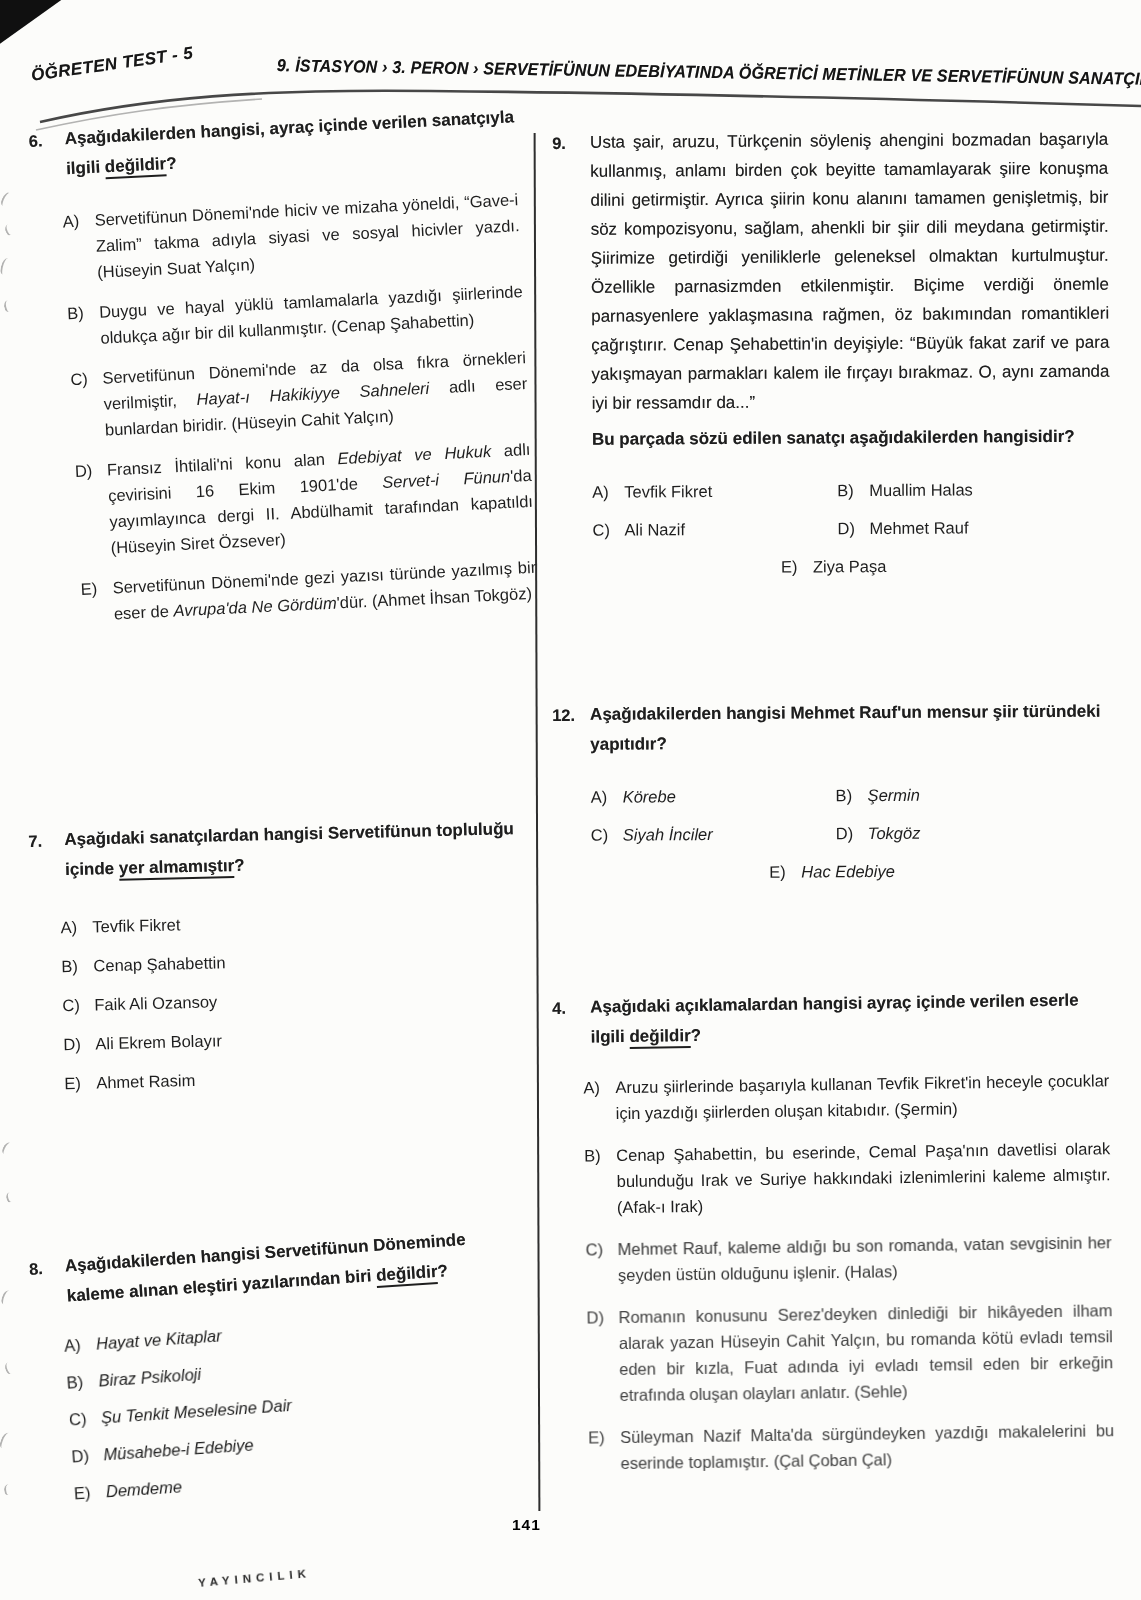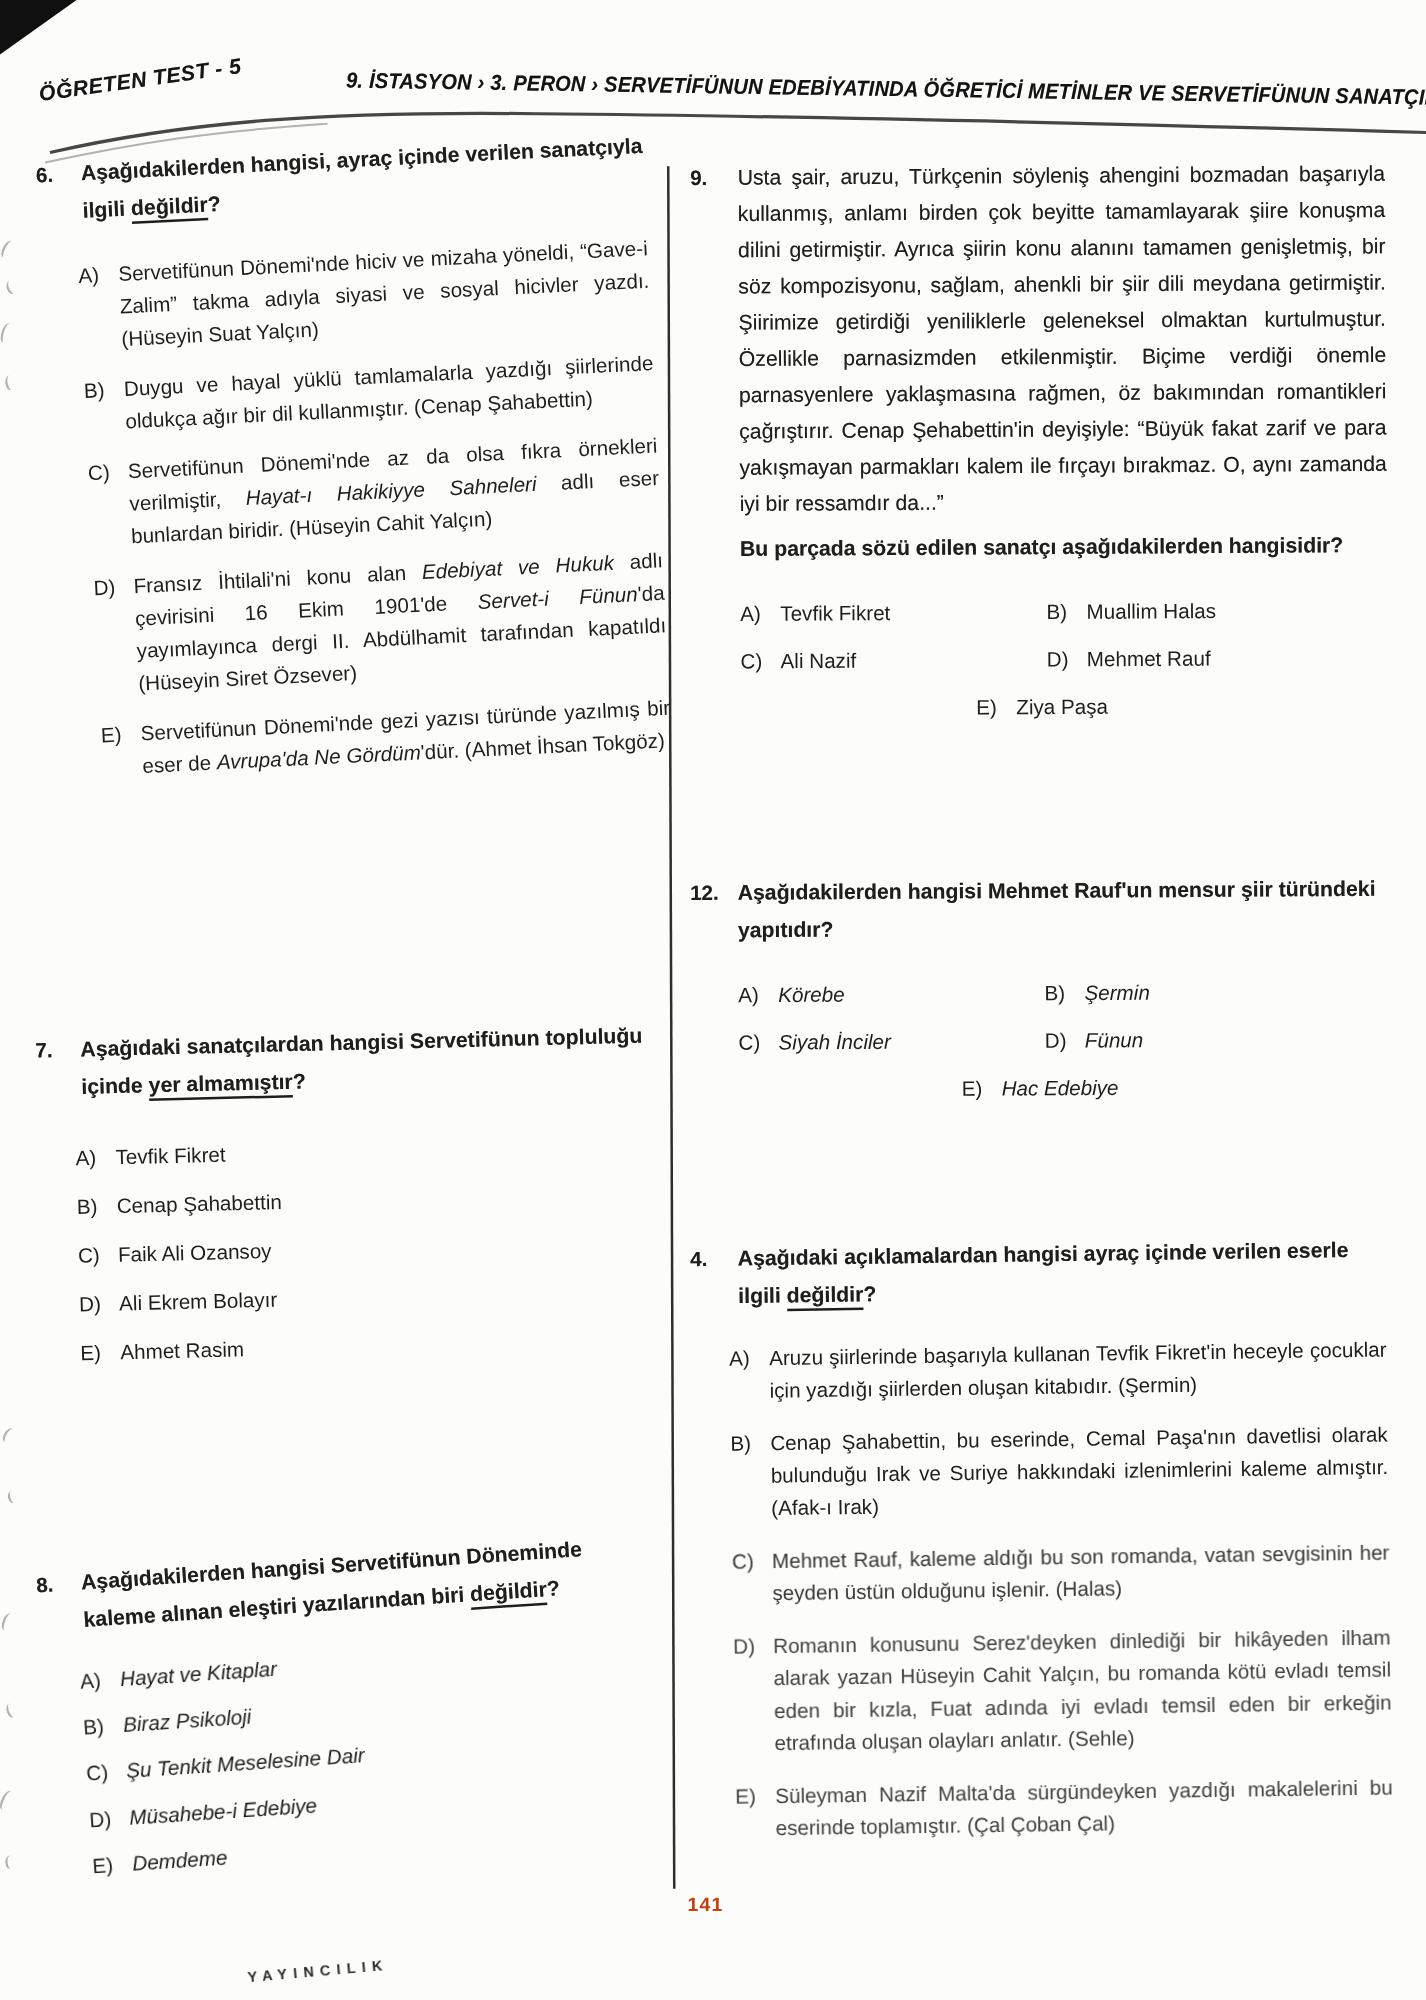--- a/index.html
+++ b/index.html
@@ -23,21 +23,21 @@
     letter-spacing:.2px;transform:rotate(0.9deg) scaleY(1.08);transform-origin:left top;white-space:nowrap;
     color:#141414;
   }
   .swoosh{position:absolute;left:0;top:0;pointer-events:none;}
   
   .col-divider{
     position:absolute;left:536px;top:133px;width:2px;height:1378px;background:#2e2e2e;
     transform:rotate(-0.2deg);
   }
   .page-number{
-    position:absolute;left:512px;top:1516px;font-size:15.5px;font-weight:700;letter-spacing:1px;color:#c2410c;margin-left:38px;
+    position:absolute;left:512px;top:1516px;font-size:15.5px;font-weight:700;letter-spacing:1px;color:#000000;
   }
   .publisher{
     position:absolute;left:198px;top:1572px;font-size:11.5px;font-weight:700;letter-spacing:5px;
     color:#2a2a2a;transform:rotate(-5deg);filter:blur(.2px);white-space:nowrap;
   }
   
   .mark{position:absolute;width:7px;border-left:2.2px solid #6b6b6b;border-radius:60% 40%;opacity:.5;}
   
   .question{position:absolute;transform-origin:left top;}
   .q-left{left:28px;width:486px;}
@@ -222,21 +222,21 @@
       <li class="opt">
           <span class="olabel">B)</span>
           <span class="otext no-just"><span class="it">Şermin</span></span>
         </li>
       <li class="opt">
           <span class="olabel">C)</span>
           <span class="otext no-just"><span class="it">Siyah İnciler</span></span>
         </li>
       <li class="opt">
           <span class="olabel">D)</span>
-          <span class="otext no-just"><span class="it">Fünun</span></span>
+          <span class="otext no-just"><span class="it">Tokgöz</span></span>
         </li>
       <li class="opt opt-e">
           <span class="olabel">E)</span>
           <span class="otext no-just"><span class="it">Hac Edebiye</span></span>
         </li>
     </ol>
   </section>
 
   <section class="question q-right q11">
     <div class="qhead">

